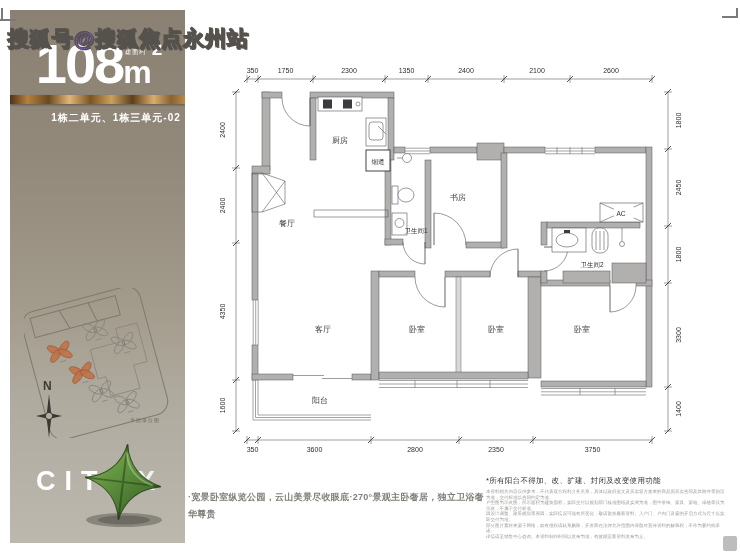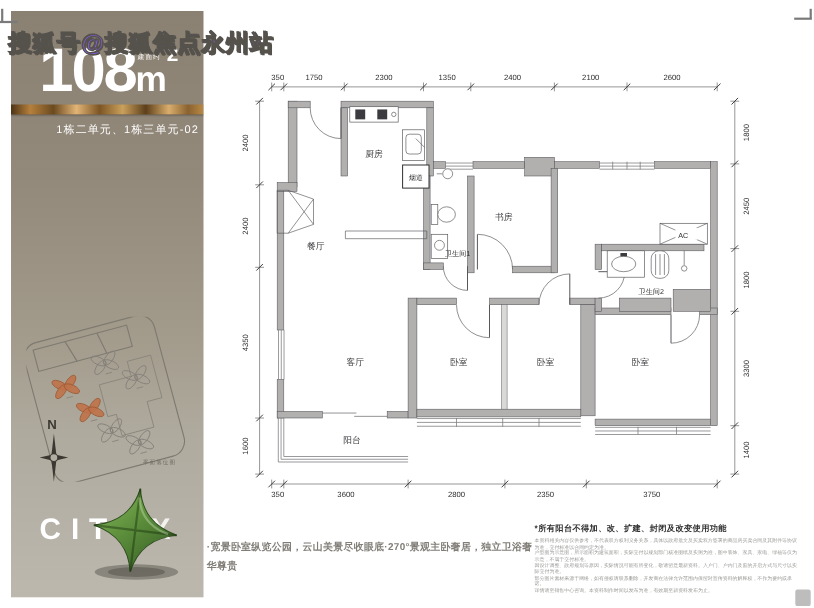--- a/index.html
+++ b/index.html
@@ -17,21 +17,21 @@
   .area-block{position:absolute;left:0;top:26px;width:178px;text-align:center;color:#fff;white-space:nowrap;}
   .area-num{font-size:56px;font-weight:bold;letter-spacing:-2px;line-height:56px;}
   .area-mid{display:inline-block;vertical-align:baseline;}
   .area-prefix{display:block;font-size:6px;letter-spacing:1px;text-align:left;margin-left:2px;}
   .area-unit{font-size:32px;font-weight:bold;line-height:30px;}
   .area-exp{font-size:19px;font-weight:bold;vertical-align:28px;}
   .gold-band{position:absolute;left:0;top:85px;width:175px;height:9px;
       background:linear-gradient(90deg,#4d3315 0%,#b5803c 10%,#6b4a1f 22%,#e2b476 34%,#7c5524 46%,#caa05c 58%,#5d3f1a 70%,#d9ad6c 82%,#8a6230 92%,#b98a46 100%);
       box-shadow:0 1px 2px rgba(0,0,0,.35);}
   .unit-label{position:absolute;left:0;top:101px;width:212px;text-align:center;color:#fff;
-      font-size:10px;font-weight:normal;letter-spacing:1px;}
+      font-size:10px;font-weight:bold;letter-spacing:1px;}
   .siteplan{position:absolute;left:14px;top:278px;}
   .siteplan-caption{position:absolute;left:120px;top:407px;font-size:5px;color:#6e6a62;letter-spacing:1px;}
   .compass{position:absolute;left:20px;top:366px;}
   .brand{position:absolute;left:26px;top:456px;font-size:27px;font-weight:bold;color:#fff;
       letter-spacing:9px;z-index:2;}
   .brand-x{position:absolute;left:127px;top:456px;font-size:27px;font-weight:bold;color:#f4f2ee;z-index:1;}
   .greenx{position:absolute;left:58px;top:428px;z-index:3;}
   
   .plan{position:absolute;left:190px;top:55px;}
   .wall{fill:#b1b0ae;stroke:#54545a;stroke-width:.5;}
@@ -44,21 +44,21 @@
   .leaf{stroke:#55555a;stroke-width:.9;fill:none;}
   .dim{stroke:#3e3e40;stroke-width:.5;}
   .dimt{stroke:#3e3e40;stroke-width:.9;}
   .dimlbl{font:7px "Liberation Sans",sans-serif;fill:#2d2d2f;}
   .roomlbl{font:8px "Liberation Sans",sans-serif;fill:#3c3c40;text-anchor:middle;}
   .roomlbl-s{font:6.5px "Liberation Sans",sans-serif;fill:#2d2d2f;text-anchor:middle;}
   
   .bullets{position:absolute;left:188px;top:489px;width:305px;font-size:9px;color:#817e77;
       font-weight:bold;line-height:17px;letter-spacing:.3px;}
   .disclaimer{position:absolute;left:486px;top:476px;width:240px;}
-  .disclaimer-title{font-size:7.5px;font-weight:bold;color:#2f2f2f;letter-spacing:.3px;margin-bottom:3px;}
+  .disclaimer-title{font-size:7.5px;font-weight:normal;color:#2f2f2f;letter-spacing:.3px;margin-bottom:3px;}
   .fineprint{font-size:4.5px;color:#9b9b99;line-height:5.6px;}
   .corner-chip{position:absolute;left:723px;top:536px;width:14px;height:15px;background:#bdbdbd;border-radius:2px;}
 </style>
 </head>
 <body>
 
 <div class="watermark">搜狐号@搜狐焦点永州站</div>
 <div class="cmark" style="left:0;top:19px;width:16px;height:1.5px;"></div>
 <div class="cmark" style="left:1px;top:8px;width:1.5px;height:12px;"></div>
 <div class="cmark" style="left:722px;top:16px;width:16px;height:1.5px;"></div>

